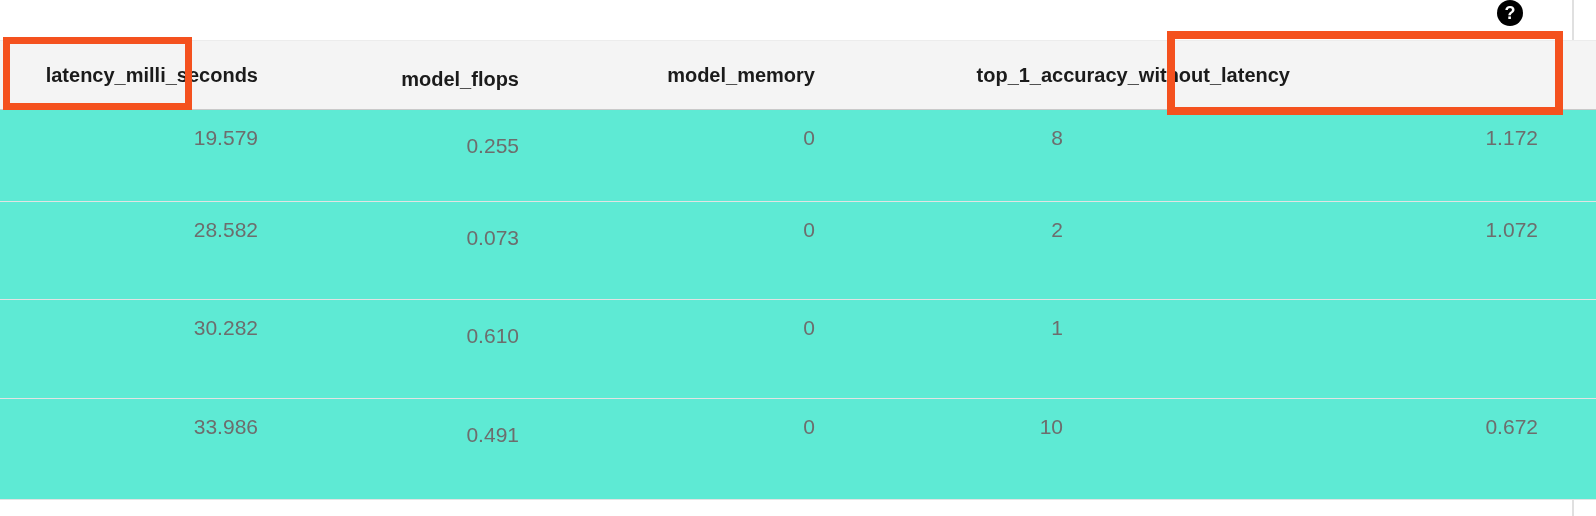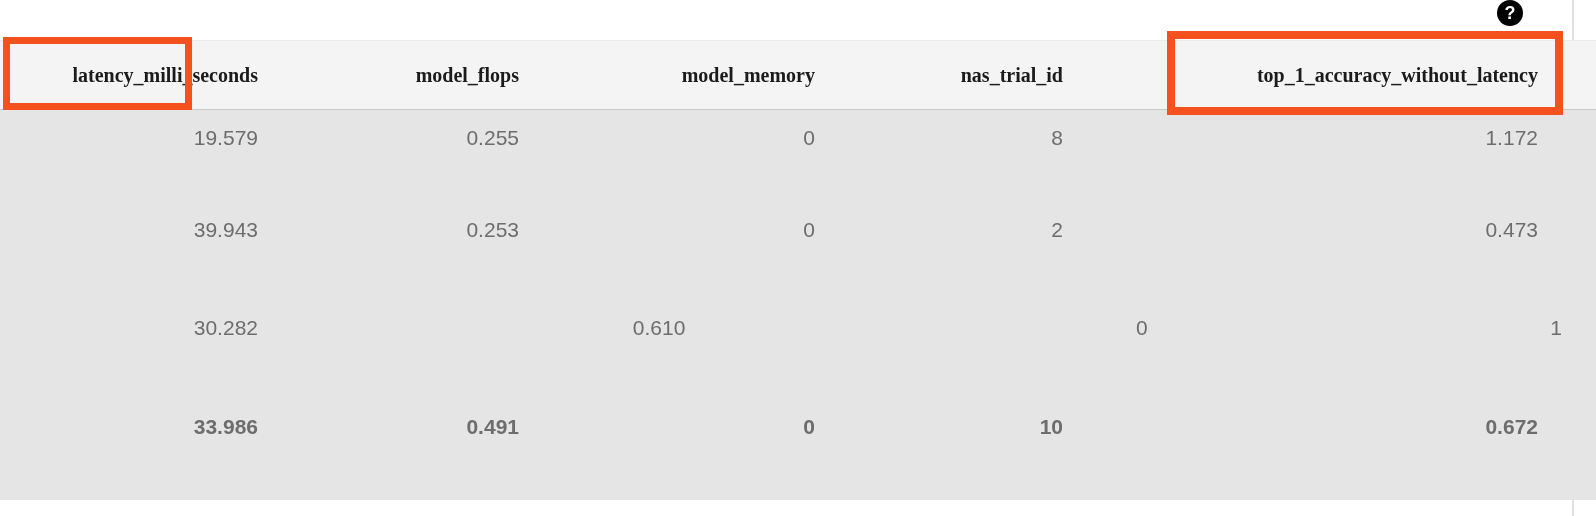--- a/index.html
+++ b/index.html
@@ -61,50 +61,49 @@
     align-items: center;
   }
   .hcell {
     font-weight: 700;
     font-size: 20px;
     color: #1b1b1b;
     text-align: right;
     padding-right: 34px;
     white-space: nowrap;
     overflow: visible;
-    font-family: Liberation Serif, serif;
   }
 
   
   .rows {
     position: absolute;
     top: 110px;
     left: 0;
     width: 1596px;
   }
   .row {
     display: flex;
     border-bottom: 1px solid #e3e3e3;
-    background: #e5e5e5;
+    background: #5eead4;
   }
   .r1 { height: 92px; }
   .r2 { height: 98px; }
-  .r3 { height: 99px; justify-content: space-between; }
-  .r4 { height: 101px; font-weight: bold; }
+  .r3 { height: 99px; }
+  .r4 { height: 101px; }
   .cell {
     font-size: 21px;
     color: #6d6d6d;
     text-align: right;
     padding-right: 34px;
     padding-top: 16px;
     white-space: nowrap;
   }
 
   .c1 { width: 292px; }
-  .c2 { width: 261px; }
+  .c2 { width: 261px; margin-top: 8px; }
   .c3 { width: 296px; }
   .c4 { width: 248px; }
   .c5 { width: 475px; }
 
   
   .hl {
     position: absolute;
     border: 7px solid #f4511e;
     background: transparent;
     pointer-events: none;
@@ -129,38 +128,37 @@
 <div class="canvas">
 
   <div class="help">?</div>
 
   <div class="vline"></div>
 
   <div class="header">
     <div class="hcell c1">latency_milli_seconds</div>
     <div class="hcell c2">model_flops</div>
     <div class="hcell c3">model_memory</div>
-    <div class="hcell c4">nas_trial_id</div>
     <div class="hcell c5">top_1_accuracy_without_latency</div>
   </div>
 
   <div class="rows">
     <div class="row r1">
       <div class="cell c1">19.579</div>
       <div class="cell c2">0.255</div>
       <div class="cell c3">0</div>
       <div class="cell c4">8</div>
       <div class="cell c5">1.172</div>
     </div>
     <div class="row r2">
-      <div class="cell c1">39.943</div>
-      <div class="cell c2">0.253</div>
+      <div class="cell c1">28.582</div>
+      <div class="cell c2">0.073</div>
       <div class="cell c3">0</div>
       <div class="cell c4">2</div>
-      <div class="cell c5">0.473</div>
+      <div class="cell c5">1.072</div>
     </div>
     <div class="row r3">
       <div class="cell c1">30.282</div>
       <div class="cell c2">0.610</div>
       <div class="cell c3">0</div>
       <div class="cell c4">1</div>
     </div>
     <div class="row r4">
       <div class="cell c1">33.986</div>
       <div class="cell c2">0.491</div>

